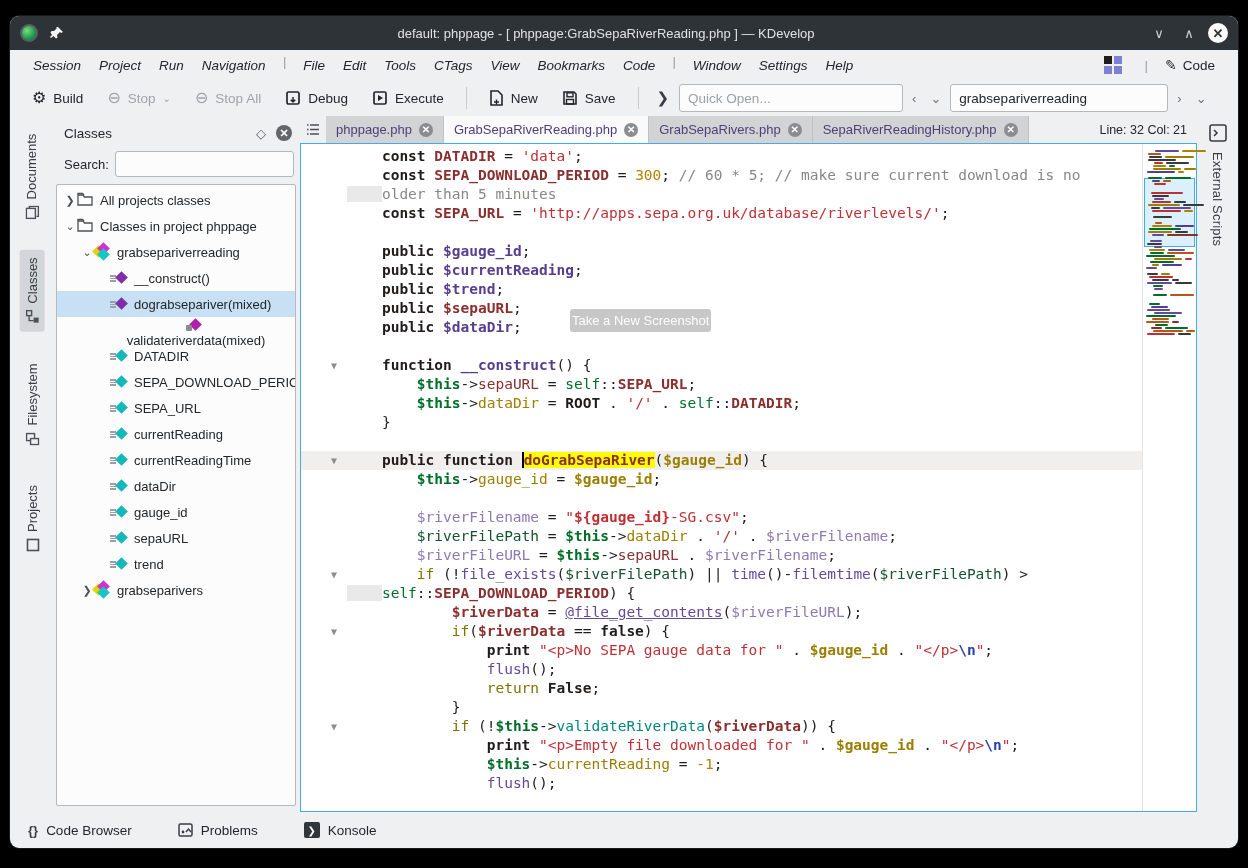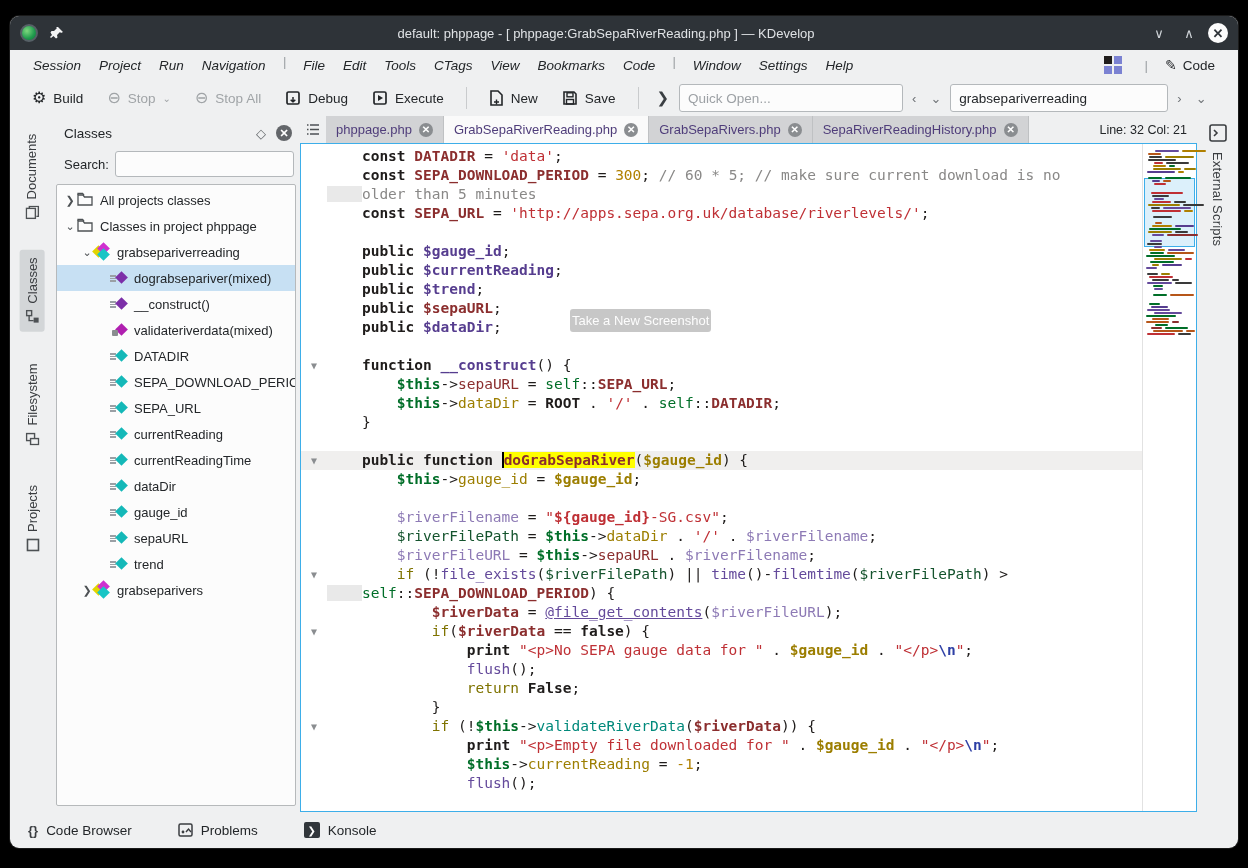--- a/index.html
+++ b/index.html
@@ -86,21 +86,21 @@
           border-right:1px solid #bfc1c3; white-space:nowrap; }
   .etab.active { background:#fafafa; }
   .etab .x { width:14px; height:14px; border-radius:50%; background:#8a8d90; color:#fff;
              font-size:10px; line-height:14px; text-align:center; font-weight:bold; }
   #tabbar .tspacer { flex:1; }
   #linecol { display:flex; align-items:center; padding:0 10px; font-size:12.5px; color:#232629; }
 
   #codewrap { flex:1; border:1px solid #3daee9; background:#fff; display:flex; min-height:0; position:relative; }
   #codescroll { flex:1; overflow:hidden; font-family:"DejaVu Sans Mono", monospace;
                 font-size:14.5px; line-height:19px; color:#1f1c1b; padding-top:3px; }
-  .cline { display:flex; height:19px; }
+  .cline { display:flex; height:19px;padding-left:20px; }
   .cline.cur { background:#f0efee; }
   .gutter { width:26px; flex:0 0 auto; text-align:center; color:#8a8d90; font-size:10px; line-height:19px; }
   .ctext { white-space:pre; }
   .tk-k{font-weight:bold}
   .tk-cf{color:#7f7300}
   .tk-cn{color:#8b2e2e;font-weight:bold}
   .tk-n{color:#b08000}
   .tk-s{color:#bf3035}
   .tk-sb{color:#bf3035;font-weight:bold}
   .tk-esc{color:#2d3fa5;font-weight:bold}
@@ -313,45 +313,45 @@
             </div>
             <div class="trow" style="padding-left: 23px;">
               <span class="tarrow">⌄</span>
               <span class="ticon16">
                 <span class="diam" style="left:0;background:#e3d400"></span>
                 <span class="diam" style="left:5px;top:0;background:#cf30cf"></span>
                 <span class="diam" style="left:5px;top:6px;background:#18c5c5"></span>
               </span>
               <span>grabsepariverreading</span>
             </div>
+            <div class="trow" style="padding-left: 40px;">
+              <span class="tarrow"></span>
+              <span class="ticon16">
+                <span class="speed">
+                  <i></i>
+                  <i></i>
+                  <i></i>
+                </span>
+                <span class="diam" style="left:6px;background:#7c2fa8"></span>
+              </span>
+              <span>__construct()</span>
+            </div>
             <div class="trow sel" style="padding-left: 40px;">
               <span class="tarrow"></span>
               <span class="ticon16">
                 <span class="speed">
                   <i></i>
                   <i></i>
                   <i></i>
                 </span>
                 <span class="diam" style="left:6px;background:#7c2fa8"></span>
               </span>
               <span>dograbsepariver(mixed)</span>
             </div>
-            <div class="trow" style="padding-left: 40px;">
-              <span class="tarrow"></span>
-              <span class="ticon16">
-                <span class="speed">
-                  <i></i>
-                  <i></i>
-                  <i></i>
-                </span>
-                <span class="diam" style="left:6px;background:#7c2fa8"></span>
-              </span>
-              <span>__construct()</span>
-            </div>
-            <div class="trow" style="padding-left: 40px;">
+            <div class="trow" style="padding-left: 40px; flex-direction: column;">
               <span class="tarrow"></span>
               <span class="ticon16">
                 <span class="diam" style="left:6px;background:#b01fb0"></span>
                 <span style="position:absolute;left:1px;top:8px;width:6px;height:6px;background:#8a8d90;border-radius:1px"></span>
               </span>
               <span>validateriverdata(mixed)</span>
             </div>
             <div class="trow" style="padding-left: 40px;">
               <span class="tarrow"></span>
               <span class="ticon16">

